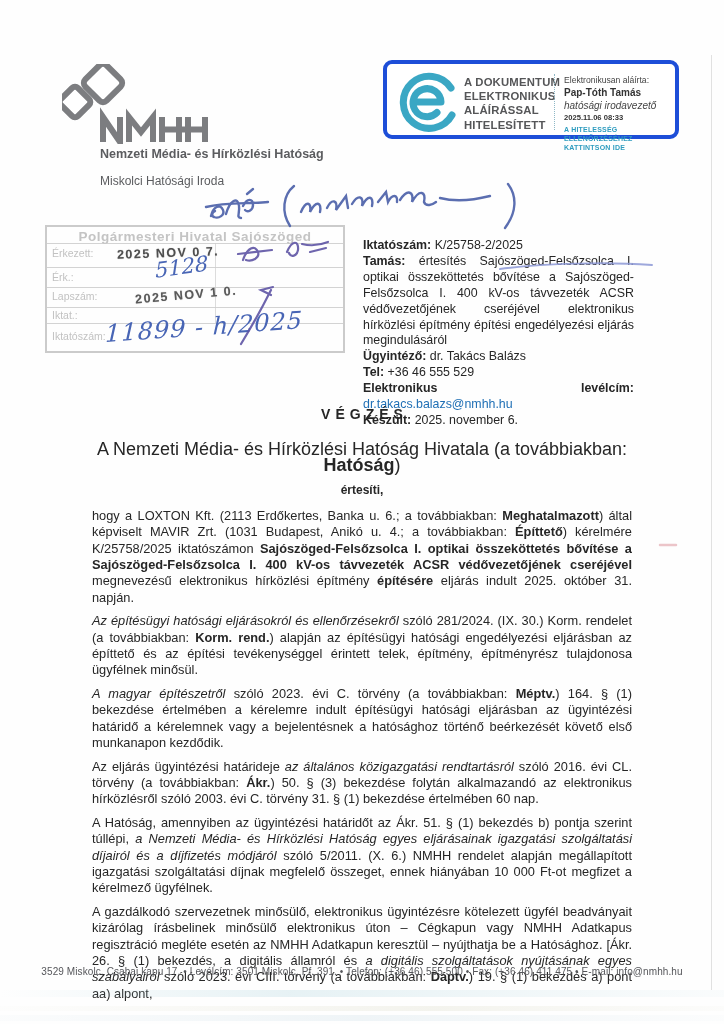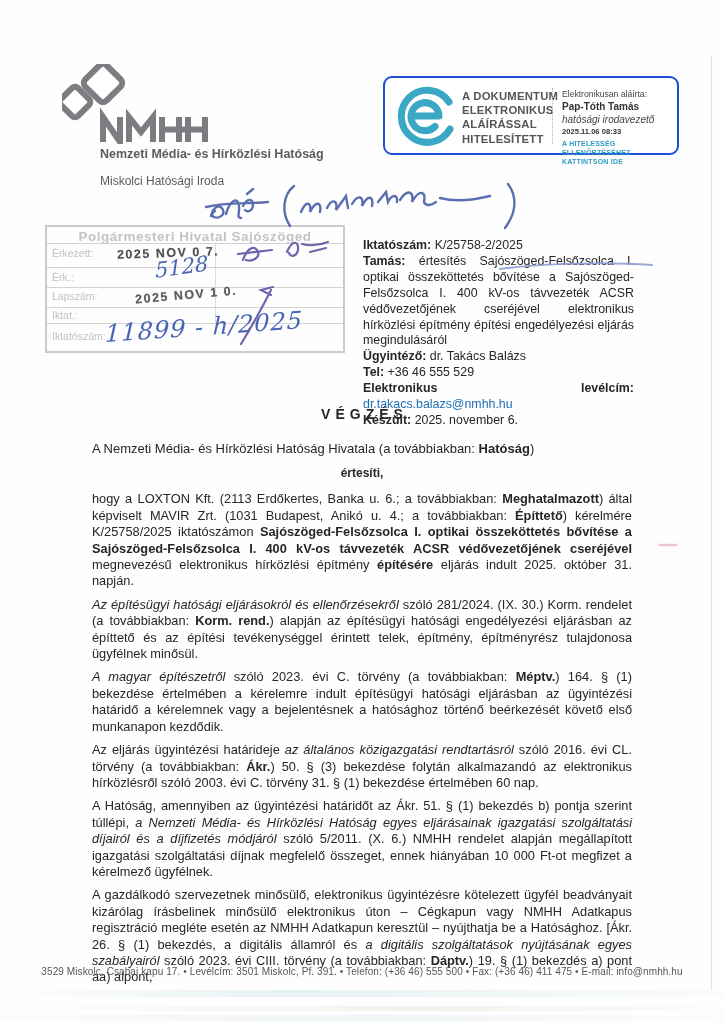--- a/index.html
+++ b/index.html
@@ -11,22 +11,22 @@
   .b{font-weight:700}
   .i{font-style:italic}
 
   
   .logo-block{position:absolute; left:62px; top:64px; width:260px; height:130px;}
   .logo-block svg{position:absolute; left:0; top:0;}
   .logo-tagline{position:absolute; left:38px; top:83px; font-size:12.5px; font-weight:700; color:#5b5c5f; white-space:nowrap;}
   .office-name{position:absolute; left:38px; top:110px; font-size:12px; color:#5b5c5f; white-space:nowrap;}
 
   
-  .eseal{position:absolute; left:383px; top:76px; width:296px; height:79px;
-    border:2px solid #1d4ed8; border-radius:9px; background:#fff; box-sizing:border-box;}
+  .eseal{position:absolute; left:383px; top:60px; width:296px; height:79px;
+    border:4px solid #1d4ed8; border-radius:9px; background:#fff; box-sizing:border-box;}
   .eseal-eicon{position:absolute; left:9px; top:7px;}
   .eseal-left{position:absolute; left:77px; top:11px; width:92px;}
   .eseal-left div{font-size:11.3px; font-weight:700; color:#555658; line-height:14.2px; letter-spacing:.2px; white-space:nowrap;}
   .eseal-divider{position:absolute; left:167px; top:10px; height:56px; width:0; border-left:1px dotted #8fb8c6;}
   .eseal-right{position:absolute; left:177px; top:11px; width:112px;}
   .esr-label{font-size:8.6px; color:#454545; margin-bottom:2px;}
   .esr-signer{font-size:10px; font-weight:700; color:#333; margin-bottom:2px;}
   .esr-title{font-size:10px; font-style:italic; color:#444; margin-bottom:2px;}
   .esr-ts{font-size:7.6px; font-weight:700; color:#333; margin-bottom:3px;}
   .esr-verify{font-size:7px; font-weight:700; color:#2e9cbf; line-height:9px; letter-spacing:.2px; cursor:pointer;}
@@ -49,21 +49,21 @@
 
   
   .meta{position:absolute; left:363px; top:238px; width:271px; font-size:12.4px; line-height:15.9px;}
   .meta p{margin:0; text-align:justify;}
   .meta .lab{font-weight:700;}
   .meta .link{color:#1f6fb5; cursor:pointer;}
 
   
   .doc-body{position:absolute; left:92px; top:406px; width:540px;}
   .doc-title{text-align:center; font-size:14px; font-weight:700; letter-spacing:5px; padding-left:5px; margin-bottom:19px;}
-  .doc-intro{margin:0 0 9px 0; font-size:13px; line-height:16.4px;}
+  .doc-intro{margin:0 0 9px 0; font-size:18px; line-height:16.4px;text-align:center;}
   .doc-applies{text-align:center; font-weight:700; font-size:12px; margin:0 0 11px 0;}
   .doc-body p.para{margin:0 0 7px 0; font-size:12.8px; line-height:16.4px; text-align:justify;}
 
   
   .footer{position:absolute; left:0; top:966px; width:100%; text-align:center;
     font-size:10px; color:#55565a; letter-spacing:.1px;}
 
   
   .ink{position:absolute; left:0; top:0; pointer-events:none;}
   .scan-edge{position:absolute; left:711px; top:55px; width:1px; height:935px; background:#c9c9c9; opacity:.55;}

